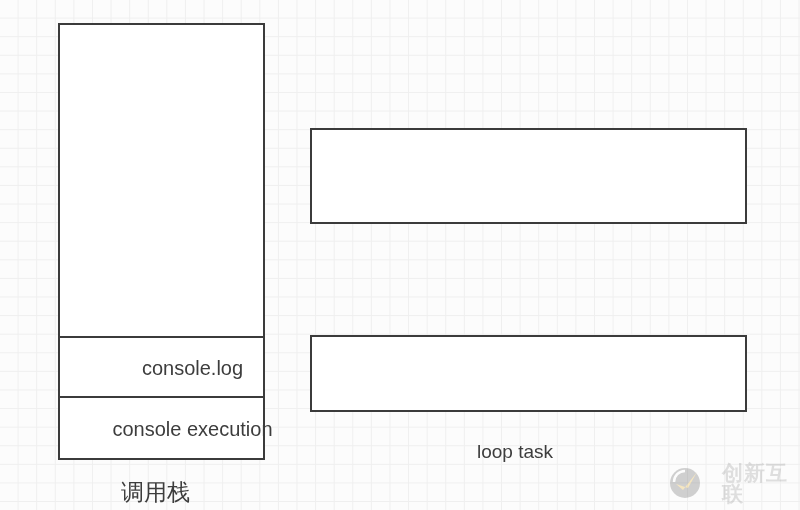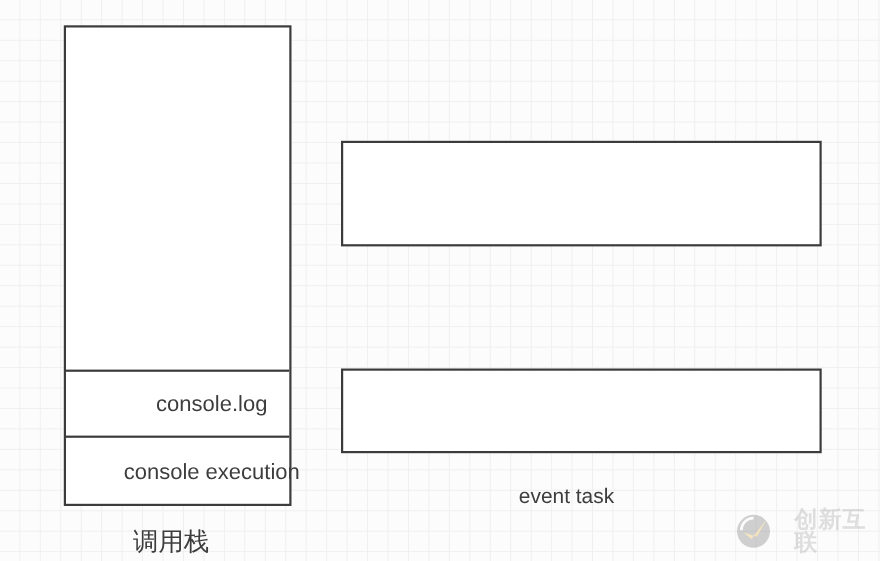--- a/index.html
+++ b/index.html
@@ -143,21 +143,21 @@
     <div class="cell-label" id="call-stack-slot-global">console execution</div>
   </div>
 
   <div class="caption" id="call-stack-caption">调用栈</div>
 
   <div class="box" id="event-loop-box"></div>
 
 
   <div class="box" id="micro-task-box"></div>
 
-  <div class="caption" id="micro-task-caption">event task</div>
+  <div class="caption" id="micro-task-caption">loop task</div>
 
   <div id="watermark">
     <div id="watermark-logo">
       <svg width="34" height="34" viewBox="0 0 34 34" aria-hidden="true">
         <circle cx="17" cy="17" r="15" fill="#6b6b6b"></circle>
         <path d="M8 18 L15 24 L29 6 L20 22 Z" fill="#e8b53c"></path>
         <path d="M6 16 a11 11 0 0 1 11 -11" fill="none" stroke="#ffffff" stroke-width="2.5"></path>
       </svg>
     </div>
     <div id="watermark-text">创新互联</div>

